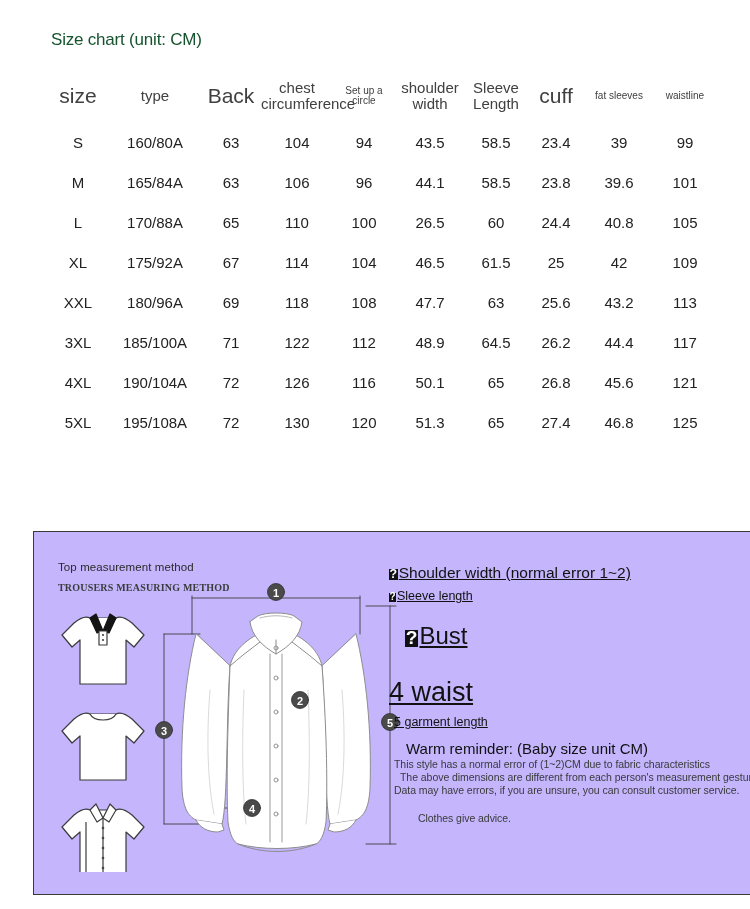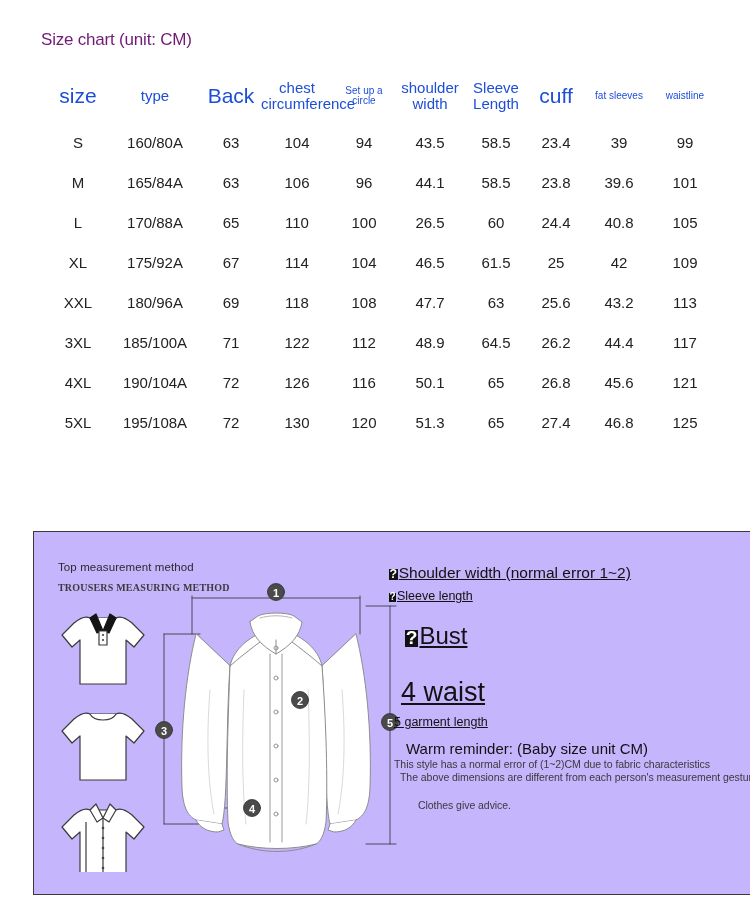--- a/index.html
+++ b/index.html
@@ -12,26 +12,26 @@
     height: 909px;
     position: relative;
     font-family: "Liberation Sans", sans-serif;
     color: #1a1a1a;
     overflow: hidden;
   }
 
   
   .chart-title {
     position: absolute;
-    left: 41px;
+    left: 51px;
     top: 30px;
     font-size: 17px;
     font-weight: 500;
     letter-spacing: -0.2px;
-    color: #701a75;
+    color: #14532d;
   }
 
   
   .size-table {
     position: absolute;
     left: 47px;
     top: 70px;
     width: 660px;
     border-collapse: collapse;
     table-layout: fixed;
@@ -39,21 +39,21 @@
   .size-table th, .size-table td {
     text-align: center;
     vertical-align: middle;
     font-weight: 400;
     color: #1d1d1d;
     padding: 0;
   }
   .size-table thead th {
     height: 52px;
     line-height: 1.05;
-    color: #1d4ed8;
+    color: #404040;
   }
   .size-table tbody td {
     height: 40px;
     font-size: 15px;
     color: #222;
   }
   
   .col-size  { width: 62px; }
   .col-type  { width: 92px; }
   .col-back  { width: 60px; }
@@ -119,21 +119,21 @@
   .legend {
     position: absolute;
     left: 355px;
     top: 32px;
     width: 320px;
   }
   .legend-line { color: #121212; text-decoration: underline; }
   .lg-1 { font-size: 15.5px; font-weight: 500; margin-top: 0; }
   .lg-2 { font-size: 24px; font-weight: 500; margin-top: 19px; margin-left: 16px; }
   .lg-3 { font-size: 12.5px; font-weight: 500; margin-top: 7px; }
-  .lg-4 { font-size: 27px; font-weight: 500; margin-top: 27px; margin-left: 12px; }
+  .lg-4 { font-size: 27px; font-weight: 500; margin-top: 27px; margin-left: 0; }
   .lg-5 { font-size: 12.5px; font-weight: 500; margin-top: 7px; margin-left: 5px; }
 
   .tofu {
     display: inline-block;
     width: 0.70em;
     height: 0.86em;
     background: #111;
     color: #fff;
     font-size: 0.80em;
     line-height: 0.86em;
@@ -435,16 +435,17 @@
     <div class="legend-line lg-3"><span class="tofu">?</span><span>Sleeve length</span></div>
     <div class="legend-line lg-2"><span class="tofu">?</span><span>Bust</span></div>
     <div class="legend-line lg-4">4 waist</div>
     <div class="legend-line lg-5">5 garment length</div>
   </div>
 
   <div class="reminder">
     <div class="reminder-head">Warm reminder: (Baby size unit CM)</div>
     <div class="reminder-line indent2">This style has a normal error of (1~2)CM due to fabric characteristics</div>
     <div class="reminder-line indent1">The above dimensions are different from each person's measurement gestures.</div>
+    <div class="reminder-line indent2">Data may have errors, if you are unsure, you can consult customer service.</div>
     <div class="reminder-line indent3">Clothes give advice.</div>
   </div>
 
 </div>
 
 </body></html>

